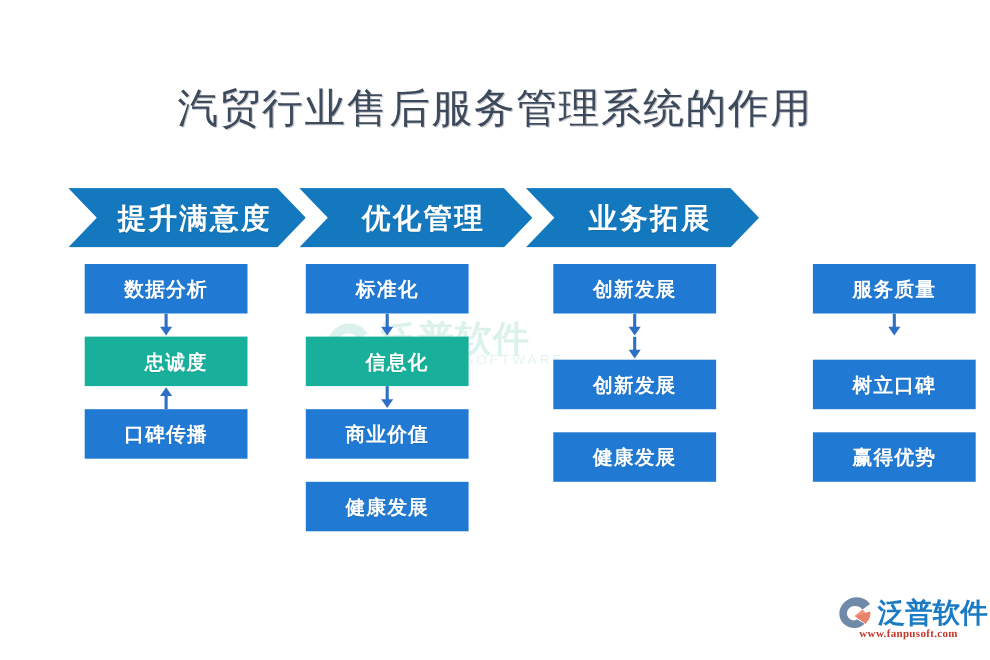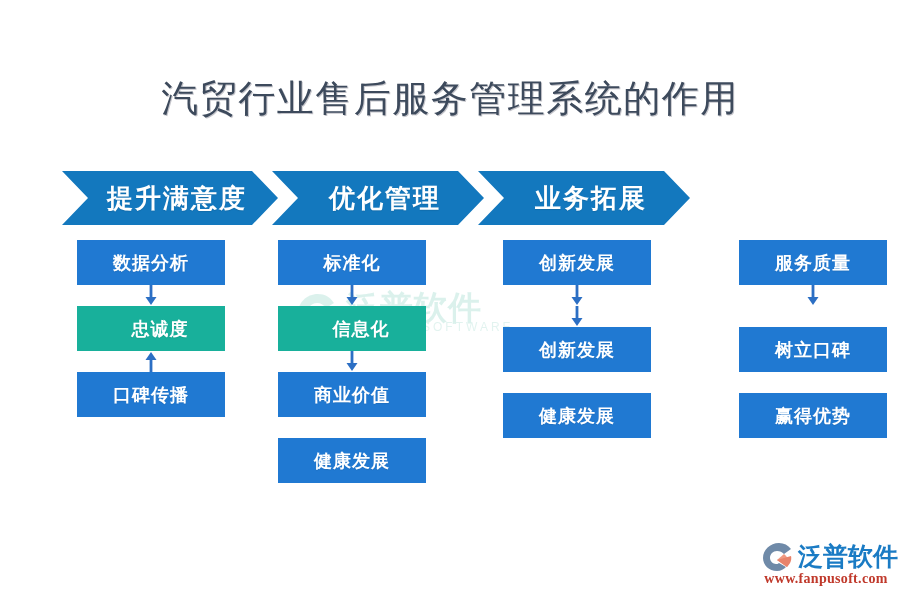--- a/index.html
+++ b/index.html
@@ -300,16 +300,16 @@
 
   </div>
 
   <div id="corner-logo" style="position:absolute; left:762px; top:540px; width:128px; height:48px; z-index:4;">
     <svg style="position:absolute; left:0; top:2px; width:34px; height:30px;" viewBox="0 0 34 30">
       <path d="M17 1 C8 1 1 8 1 16 C1 23 7 29 15 29 C19 29 22 27 24 25 L17 21 C16 22 15 22 14 22 C11 22 8 19 8 16 C8 12 11 9 15 9 C18 9 20 10 22 12 L29 7 C26 3 22 1 17 1 Z" fill="#6f8aa8"></path>
       <path d="M22 12 C26 15 27 20 25 25 L15 18 Z" fill="#f09a82"></path>
       <path d="M25 25 L15 18 L29 14 C30 18 28 22 25 25 Z" fill="#e8836b"></path>
     </svg>
     <div style="position:absolute; left:36px; top:0px; font-family:'Liberation Serif','DejaVu Serif',serif; font-size:25px; font-weight:700; color:#1a7bc4; letter-spacing:0px; white-space:nowrap;">泛普软件</div>
-    <div style="position:absolute; left:0px; top:31px; width:128px; text-align:center; font-family:'Liberation Serif','DejaVu Serif',serif; font-size:14px; font-weight:700; color:#c0392b; letter-spacing:0.3px; white-space:nowrap;">www.fanpusoft.com</div>
+    <div style="position:absolute; left:0px; top:31px; width:128px; text-align:center; font-family:'Liberation Serif','DejaVu Serif',serif; font-size:10px; font-weight:700; color:#c0392b; letter-spacing:0.3px; white-space:nowrap;">www.fanpusoft.com</div>
   </div>
 
 </div>
 
 </body></html>

